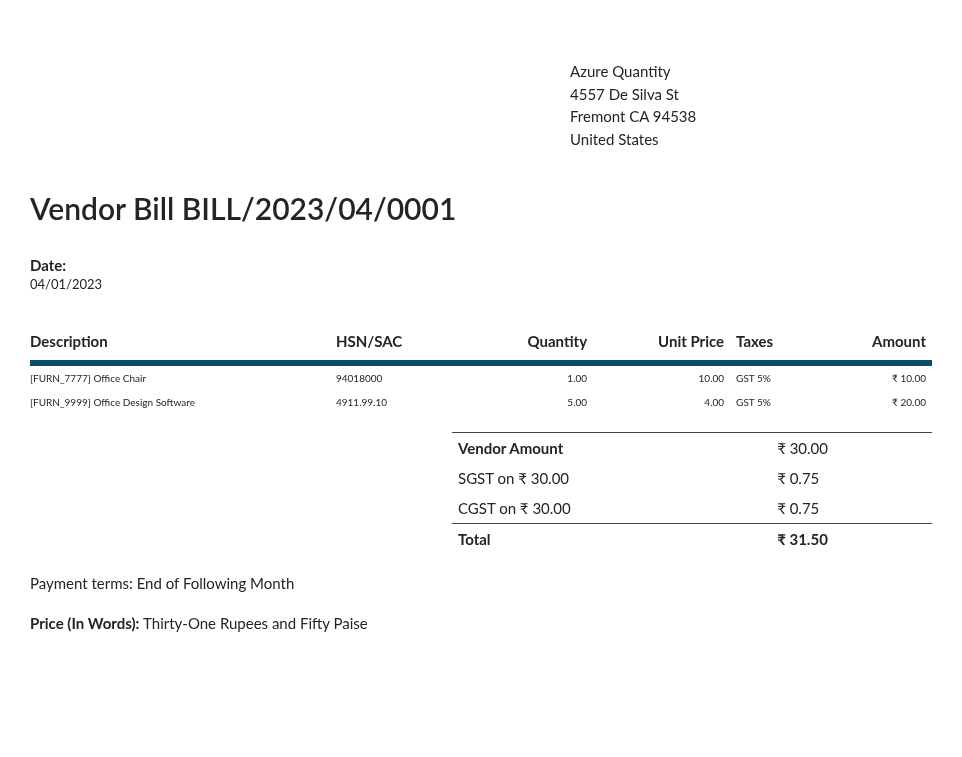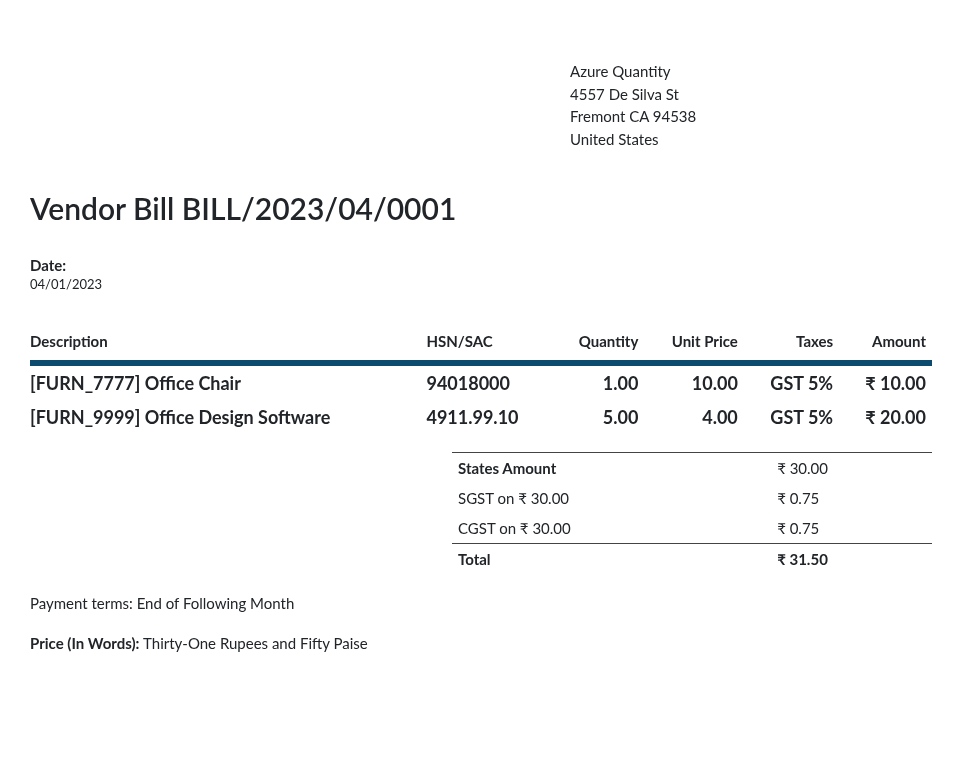--- a/index.html
+++ b/index.html
@@ -43,27 +43,26 @@
   }
   table.lines th {
     text-align: left;
     font-weight: 700;
     padding: 6px 6px 10px 6px;
     border-bottom: 6px solid #0c4a6e;
     font-size: 15px;
   }
   table.lines td {
     padding: 6px 6px;
-    font-size: 18px;
+    font-size: 10px;
     vertical-align: top;
-    font-weight: bold;
   }
   table.lines th.num, table.lines td.num { text-align: right; }
   table.lines th.desc, table.lines td.desc { padding-left: 0; }
-  table.lines th.taxes, table.lines td.taxes { text-align: right; }
+  table.lines th.taxes, table.lines td.taxes { text-align: left; }
 
   .totals-wrap {
     width: 100%;
     display: flex;
     justify-content: flex-end;
   }
   table.totals {
     width: 480px;
     border-collapse: collapse;
     margin-top: 8px;
@@ -132,21 +131,21 @@
       <td class="taxes">GST 5%</td>
       <td class="num">₹ 20.00</td>
     </tr>
   </tbody>
 </table>
 
 <div class="totals-wrap">
   <table class="totals">
     <tbody>
         <tr class="sep">
-      <td class="lbl strong">States Amount</td>
+      <td class="lbl strong">Vendor Amount</td>
       <td class="val">₹ 30.00</td>
     </tr>
     <tr>
       <td class="lbl">SGST on ₹ 30.00</td>
       <td class="val">₹ 0.75</td>
     </tr>
     <tr>
       <td class="lbl">CGST on ₹ 30.00</td>
       <td class="val">₹ 0.75</td>
     </tr>

